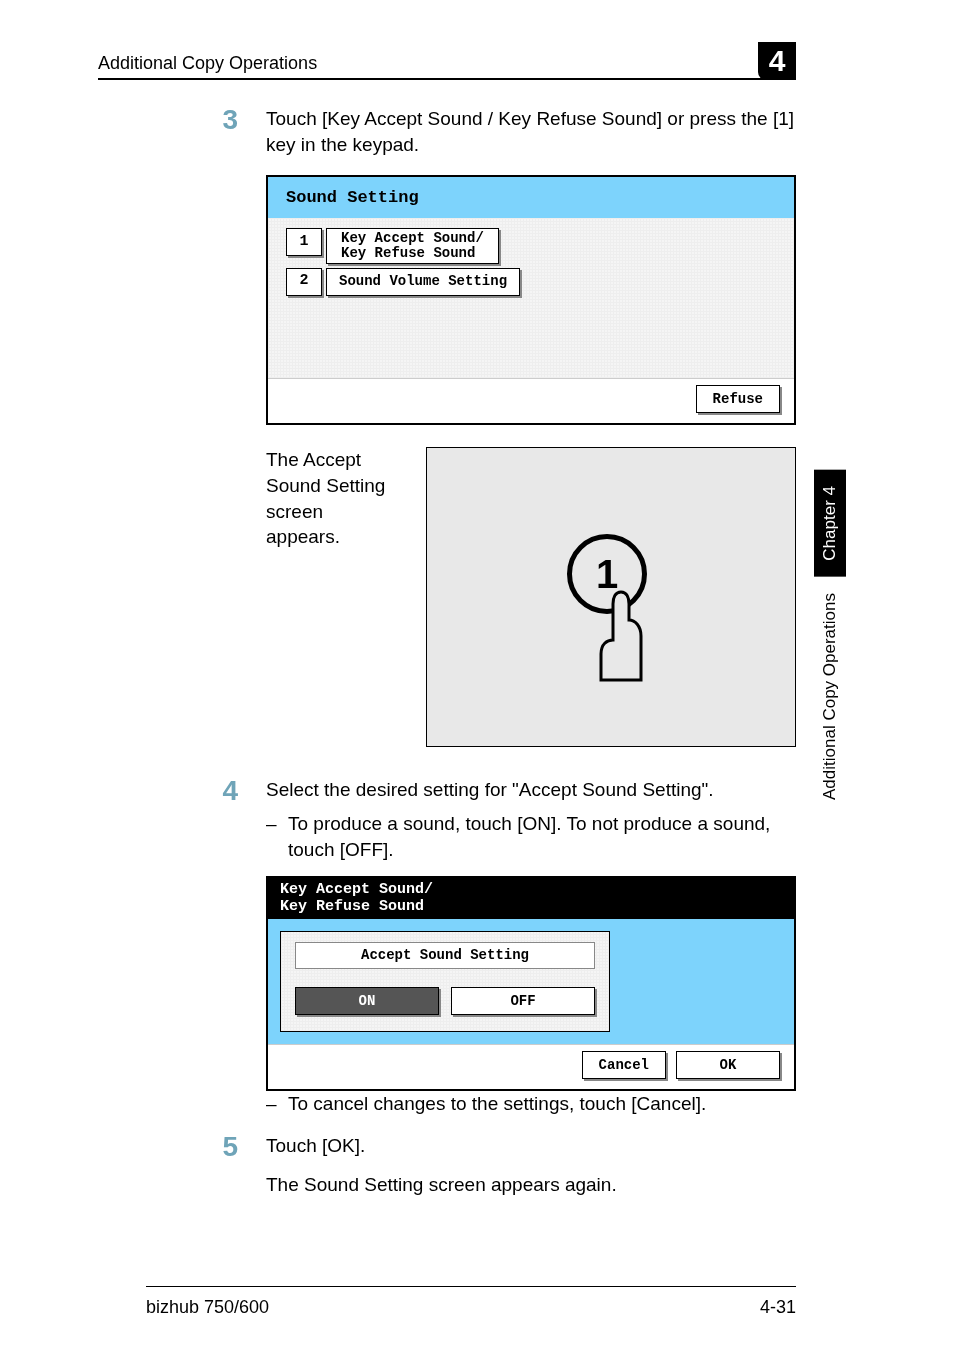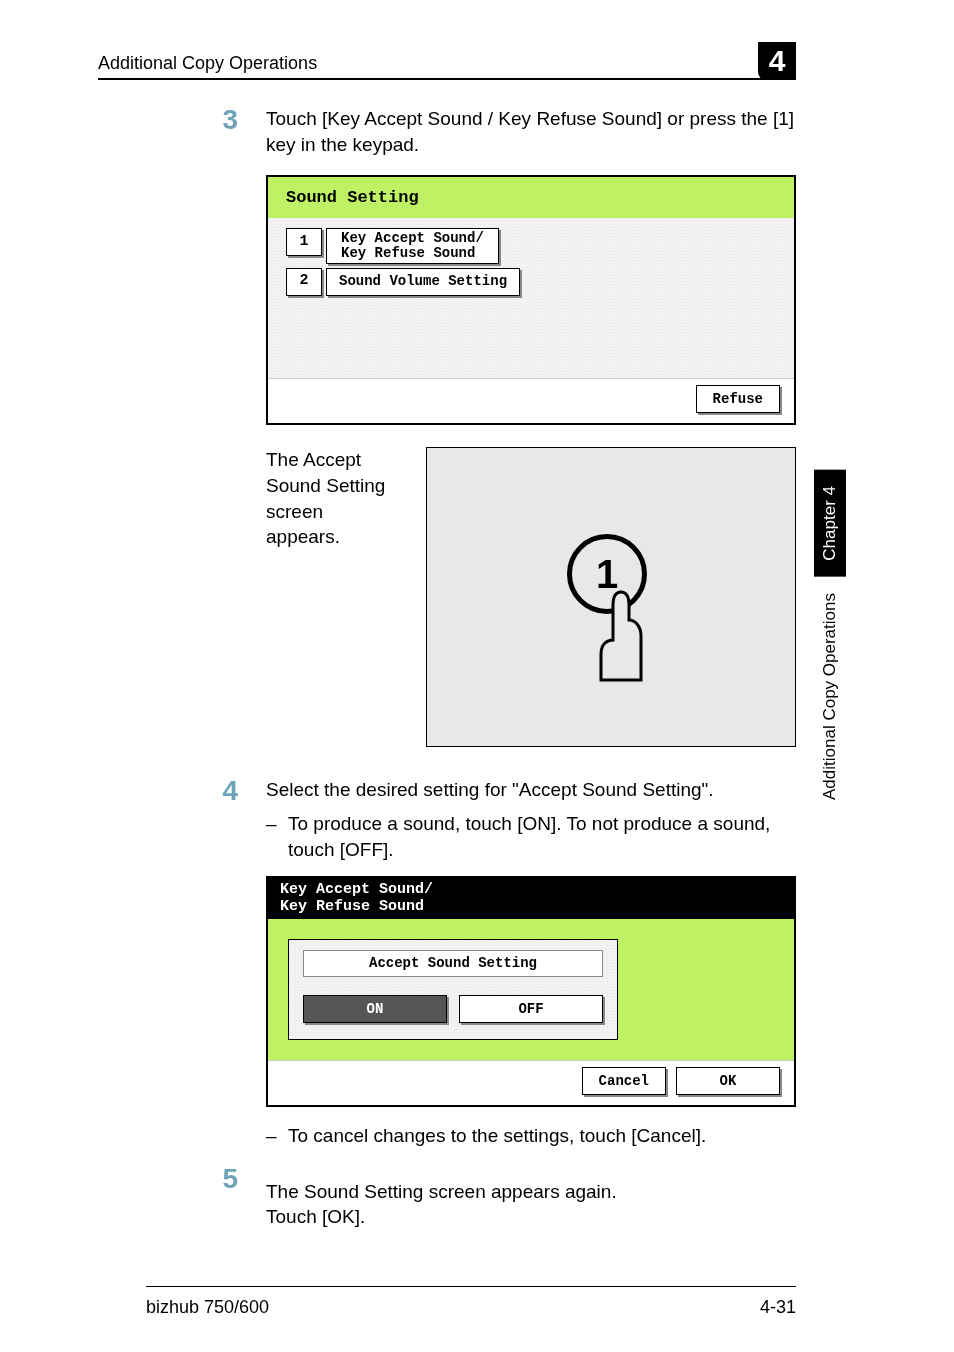--- a/index.html
+++ b/index.html
@@ -67,21 +67,21 @@
   .indent-dash::before {
     content: "–";
     position: absolute;
     left: 0;
     top: 0;
   }
   
   .screen {
     border: 2px solid #000;
     margin-top: 14px;
-    background: #bef264;
+    background: #7dd3fc;
   }
   .screen-title {
     font-family: "Courier New", monospace;
     font-size: 17px;
     font-weight: bold;
     padding: 10px 18px 8px;
   }
   .screen-body {
     background:
       repeating-linear-gradient(0deg,#eee 0 1px,transparent 1px 3px),
@@ -153,21 +153,21 @@
       repeating-linear-gradient(90deg,#eee 0 1px,transparent 1px 3px),
       #f5f5f5;
     width:300px; padding:10px 14px 16px; position:relative;
   }
   .panel-title {
     background:#fff; border:1px solid #888; font-family:"Courier New",monospace;
     font-size:14px; font-weight:bold; text-align:center; padding:3px 0; margin-bottom:18px;
   }
   .panel-btn-col { display:flex; flex-direction:row; gap:12px; align-items:center;}
   .screen2-body{ display:flex; padding:0;}
-  .screen2-left{ width:340px; padding:20px;}
+  .screen2-left{ width:340px; padding:12px;}
   .screen2-right{ flex:1;}
   .screen2-header{
     background:#000; color:#fff; font-family:"Courier New",monospace; font-weight:bold;
     font-size:15px; line-height:1.1; padding:4px 12px; white-space:pre;
   }
 </style>
 </head>
 <body>
 
 <div class="page">
@@ -236,29 +236,29 @@
             </div>
           </div>
           <div class="screen2-right"></div>
         </div>
         <div class="screen-footer">
           <div class="lcd-btn">Cancel</div>
           <div class="lcd-btn" style="width:70px;">OK</div>
         </div>
       </div>
 
-      <div class="indent-dash" style="margin-top:16px;">To cancel changes to the settings, touch [Cancel].</div>
+      <div class="indent-dash" style="">To cancel changes to the settings, touch [Cancel].</div>
     </div>
   </div>
 
   <div class="step" style="margin-top:16px;">
     <div class="step-num">5</div>
     <div class="step-body">
+      <div>Touch [OK].</div>
       <div style="margin-top:14px;">The Sound Setting screen appears again.</div>
-      <div>Touch [OK].</div>
     </div>
   </div>
 
   <div class="side-tab">
     <div class="black">Chapter 4</div>
     <div class="white">Additional Copy Operations</div>
   </div>
 
   <div class="page-footer">
     <span>bizhub 750/600</span>

